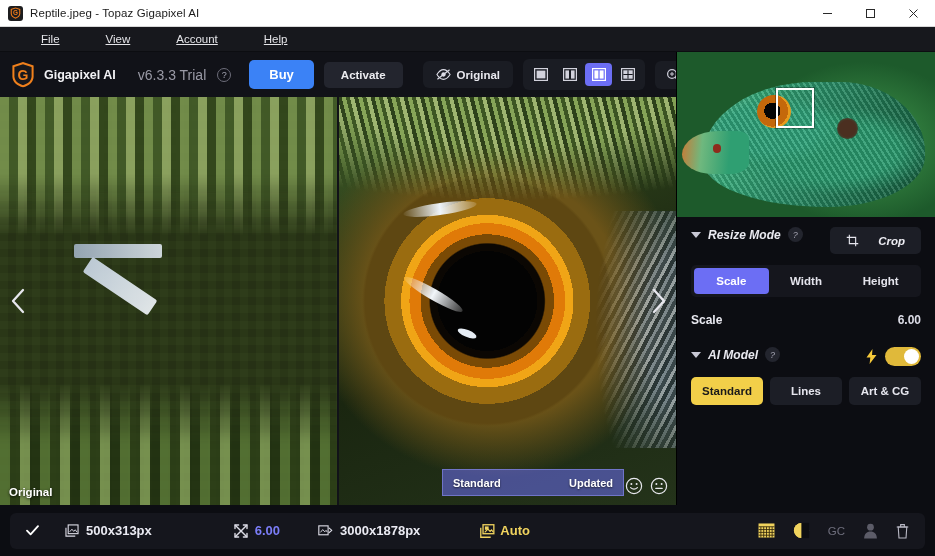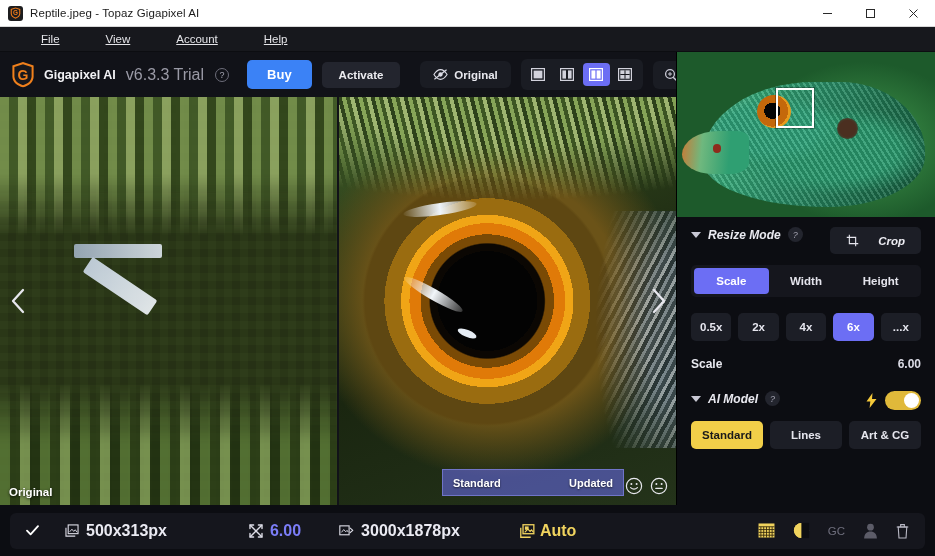--- a/index.html
+++ b/index.html
@@ -67,21 +67,21 @@
     display: flex; align-items: center;
     padding: 0 10px; gap: 10px;
     background: #111218;
   }
   .brand { display: flex; align-items: center; gap: 8px; }
   .brand-logo {
     width: 26px; height: 28px; flex: 0 0 auto;
     display: flex; align-items: center; justify-content: center;
   }
   .brand-name { font-size: 12.5px; font-weight: bold; color: #f2f2f5; white-space: nowrap; }
-  .brand-ver { font-size: 16px; color: #9a9aa6; white-space: nowrap; margin-left: 2px; }
+  .brand-ver { font-size: 14px; color: #9a9aa6; white-space: nowrap; margin-left: 14px; }
   .help-dot {
     width: 14px; height: 14px; border-radius: 50%;
     border: 1px solid #6d6d7a; color: #a5a5b2;
     font-size: 9px; display: flex; align-items: center; justify-content: center;
     margin-left: 3px; flex: 0 0 auto;
   }
   .btn-buy {
     background: #3b82f6; color: #fff;
     font-size: 13px; font-weight: bold;
     border: none; border-radius: 5px;
@@ -379,21 +379,21 @@
     padding: 0 10px;
   }
   .status-card {
     flex: 1; height: 36px;
     background: #15161d; border-radius: 6px;
     display: flex; align-items: center;
     padding: 0 16px; gap: 0;
   }
   .st-check { color: #fff; font-size: 13px; font-weight: bold; margin-right: 26px; }
   .st-item { display: flex; align-items: center; gap: 7px; }
-  .st-text { font-size: 16px; font-weight: bold; color: #eaeaf2; white-space: nowrap; }
+  .st-text { font-size: 13px; font-weight: bold; color: #eaeaf2; white-space: nowrap; }
   .st-text.accent { color: #7b7df7; }
   .st-gap-a { width: 82px; }
   .st-gap-b { width: 38px; }
   .st-gap-c { width: 60px; }
   .st-flex { flex: 1; }
   .st-auto { display: flex; align-items: center; gap: 5px; justify-content: center; }
   .st-auto .st-text { color: #f0d35e; }
   .st-icons { display: flex; align-items: center; gap: 18px; }
   .gc-text { font-size: 11.5px; font-weight: normal; color: #6e6e7c; }
   svg { display: block; }
@@ -610,27 +610,20 @@
             <span>Crop</span>
           </div>
         </div>
 
         <div class="seg-tabs">
           <div class="seg-tab active">Scale</div>
           <div class="seg-tab">Width</div>
           <div class="seg-tab">Height</div>
         </div>
 
-        <div class="preset-row">
-          <div class="preset">0.5x</div>
-          <div class="preset">2x</div>
-          <div class="preset">4x</div>
-          <div class="preset active">6x</div>
-          <div class="preset">...x</div>
-        </div>
 
         <div class="kv-row">
           <span class="kv-key">Scale</span>
           <span class="kv-val">6.00</span>
         </div>
 
         <div class="sec-head">
           <div class="sec-head-left">
             <span class="chev-down"></span>
             <span class="sec-title">AI Model</span>

